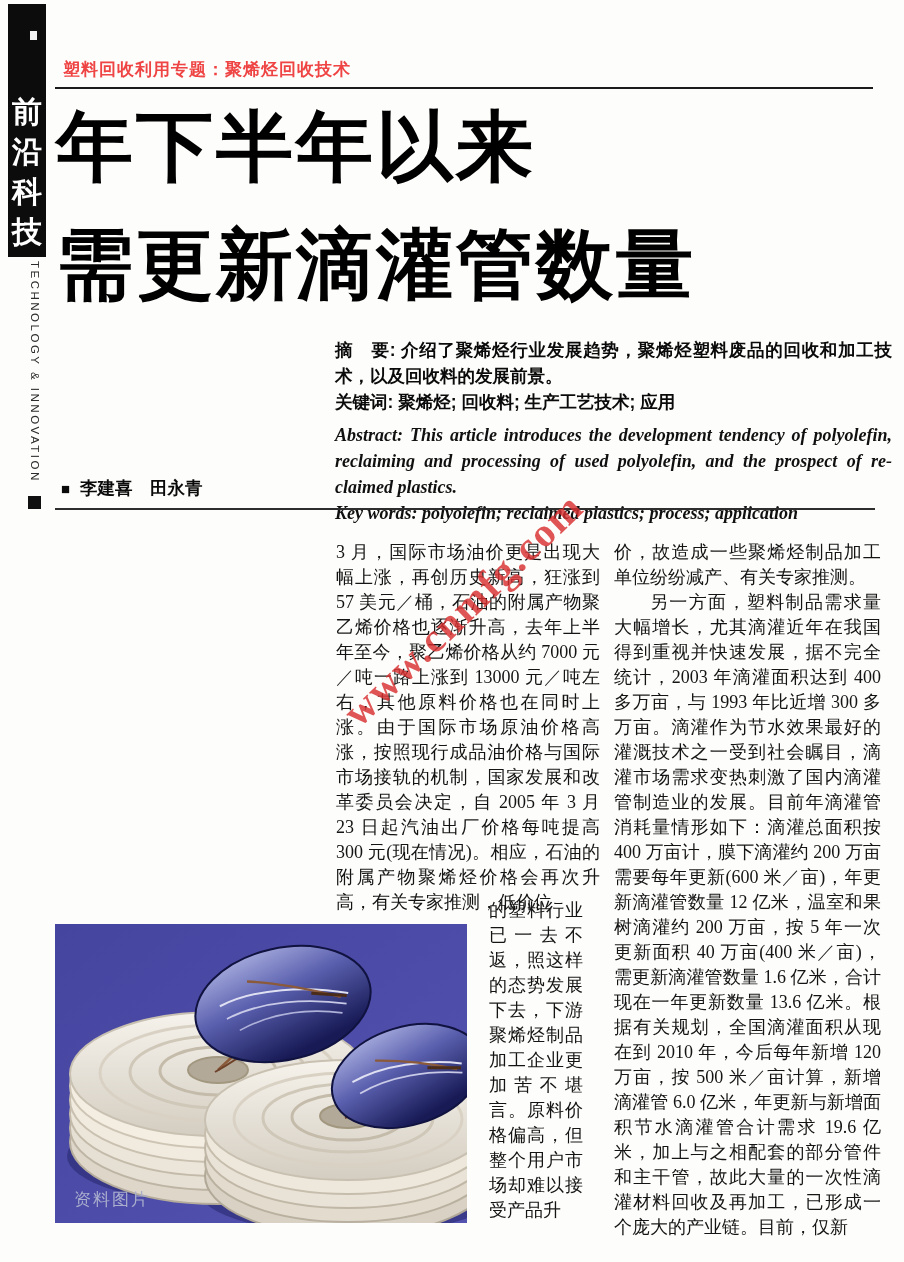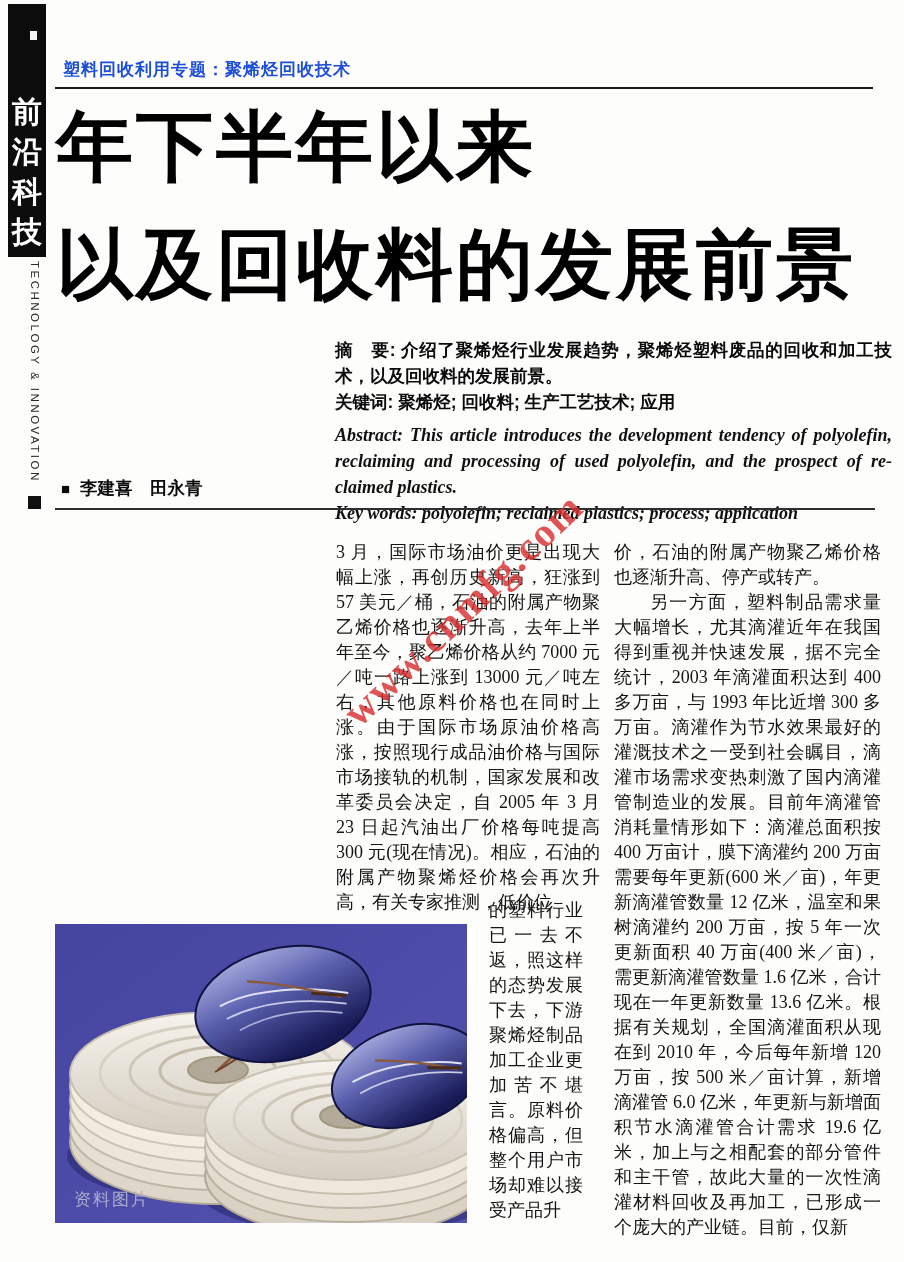--- a/index.html
+++ b/index.html
@@ -39,21 +39,21 @@
     white-space: nowrap;
   }
   .sidebar-square {
     position: absolute; left: 28px; top: 496px;
     width: 13px; height: 13px; background: #101010;
   }
   
   .topic-header {
     position: absolute; left: 63px; top: 58px;
     font-family: Liberation Mono, monospace;
-    font-weight: bold; font-size: 17px; letter-spacing: 1px; color: #1d4ed8;
+    font-weight: bold; font-size: 17px; letter-spacing: 1px; color: #ef4444;
   }
   .rule-top {
     position: absolute; left: 55px; top: 87px;
     width: 818px; height: 2px; background: #1b1b1b;
   }
   .title-l1, .title-l2 {
     position: absolute; left: 56px;
     font-family: "Liberation Serif", serif;
     font-weight: 900; font-size: 77px; letter-spacing: 3px;
     color: #000; white-space: nowrap;
@@ -154,21 +154,21 @@
       <span>技</span>
     </div>
   </div>
   <div class="sidebar-english">TECHNOLOGY &amp; INNOVATION</div>
   <div class="sidebar-square"></div>
 
   <div class="topic-header">塑料回收利用专题：聚烯烃回收技术</div>
   <div class="rule-top"></div>
 
   <div class="title-l1">年下半年以来</div>
-  <div class="title-l2">以及回收料的发展前景</div>
+  <div class="title-l2">需更新滴灌管数量</div>
 
   <div class="abstract-zh">
     <p>摘　要: 介绍了聚烯烃行业发展趋势，聚烯烃塑料废品的回收和加工技术，以及回收料的发展前景。</p>
     <p>关键词: 聚烯烃; 回收料; 生产工艺技术; 应用</p>
   </div>
   <div class="abstract-en">
     <p>Abstract:  This article introduces the development tendency of polyolefin, reclaiming and processing of used polyolefin, and the prospect of re-claimed plastics.</p>
     <p>Key words:  polyolefin; reclaimed plastics; process; application</p>
   </div>
 
@@ -180,21 +180,21 @@
 
 
   <div class="col2 bodytext">
     <p>3 月，国际市场油价更是出现大幅上涨，再创历史新高，狂涨到 57 美元／桶，石油的附属产物聚乙烯价格也逐渐升高，去年上半年至今，聚乙烯价格从约 7000 元／吨一路上涨到 13000 元／吨左右，其他原料价格也在同时上涨。由于国际市场原油价格高涨，按照现行成品油价格与国际市场接轨的机制，国家发展和改革委员会决定，自 2005 年 3 月 23 日起汽油出厂价格每吨提高 300 元(现在情况)。相应，石油的附属产物聚烯烃价格会再次升高，有关专家推测，低价位</p>
   </div>
   <div class="col2-narrow bodytext">
     <p>的塑料行业已一去不返，照这样的态势发展下去，下游聚烯烃制品加工企业更加苦不堪言。原料价格偏高，但整个用户市场却难以接受产品升</p>
   </div>
 
   <div class="col3 bodytext">
-    <p>价，石油的附属产物聚乙烯价格也逐渐升高、停产或转产。</p>
+    <p>价，故造成一些聚烯烃制品加工单位纷纷减产、有关专家推测。</p>
     <p class="indent">另一方面，塑料制品需求量大幅增长，尤其滴灌近年在我国得到重视并快速发展，据不完全统计，2003 年滴灌面积达到 400 多万亩，与 1993 年比近增 300 多万亩。滴灌作为节水效果最好的灌溉技术之一受到社会瞩目，滴灌市场需求变热刺激了国内滴灌管制造业的发展。目前年滴灌管消耗量情形如下：滴灌总面积按 400 万亩计，膜下滴灌约 200 万亩需要每年更新(600 米／亩)，年更新滴灌管数量 12 亿米，温室和果树滴灌约 200 万亩，按 5 年一次更新面积 40 万亩(400 米／亩)，需更新滴灌管数量 1.6 亿米，合计现在一年更新数量 13.6 亿米。根据有关规划，全国滴灌面积从现在到 2010 年，今后每年新增 120 万亩，按 500 米／亩计算，新增滴灌管 6.0 亿米，年更新与新增面积节水滴灌管合计需求 19.6 亿米，加上与之相配套的部分管件和主干管，故此大量的一次性滴灌材料回收及再加工，已形成一个庞大的产业链。目前，仅新</p>
   </div>
 
   <div class="photo">
     <svg width="412" height="299" viewBox="0 0 412 299" xmlns="http://www.w3.org/2000/svg">
       <defs>
         <linearGradient id="bgGrad" x1="0" y1="0" x2="1" y2="1">
           <stop offset="0" stop-color="#45449f"></stop>
           <stop offset="1" stop-color="#5453b0"></stop>
         </linearGradient>

